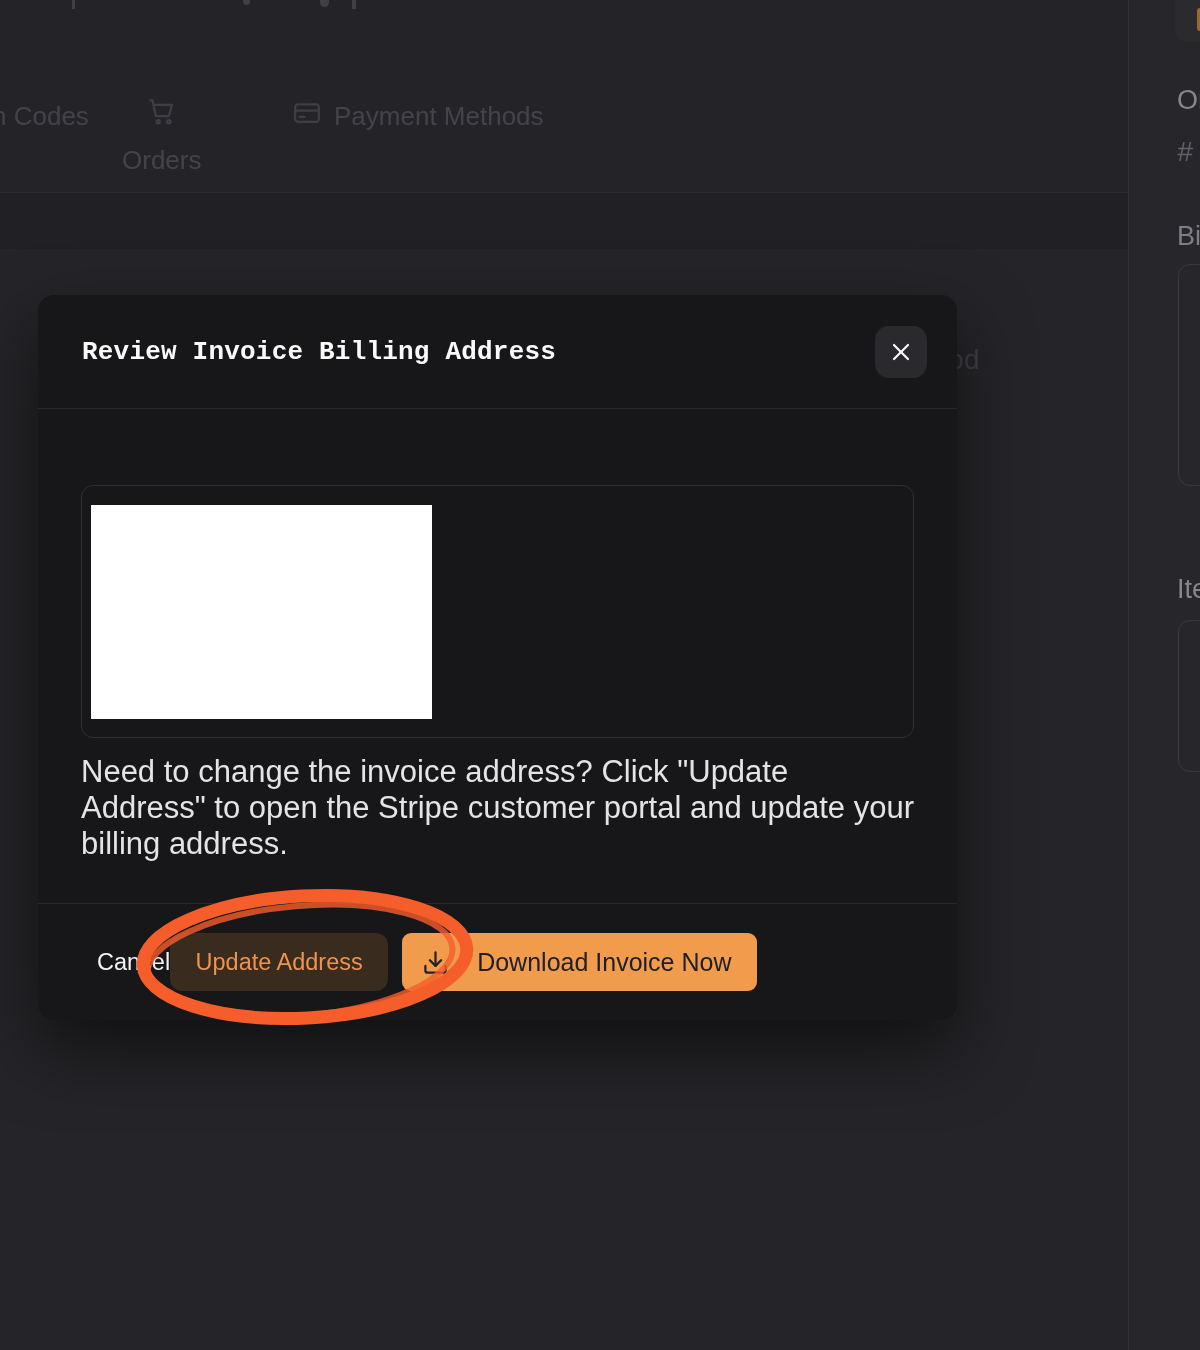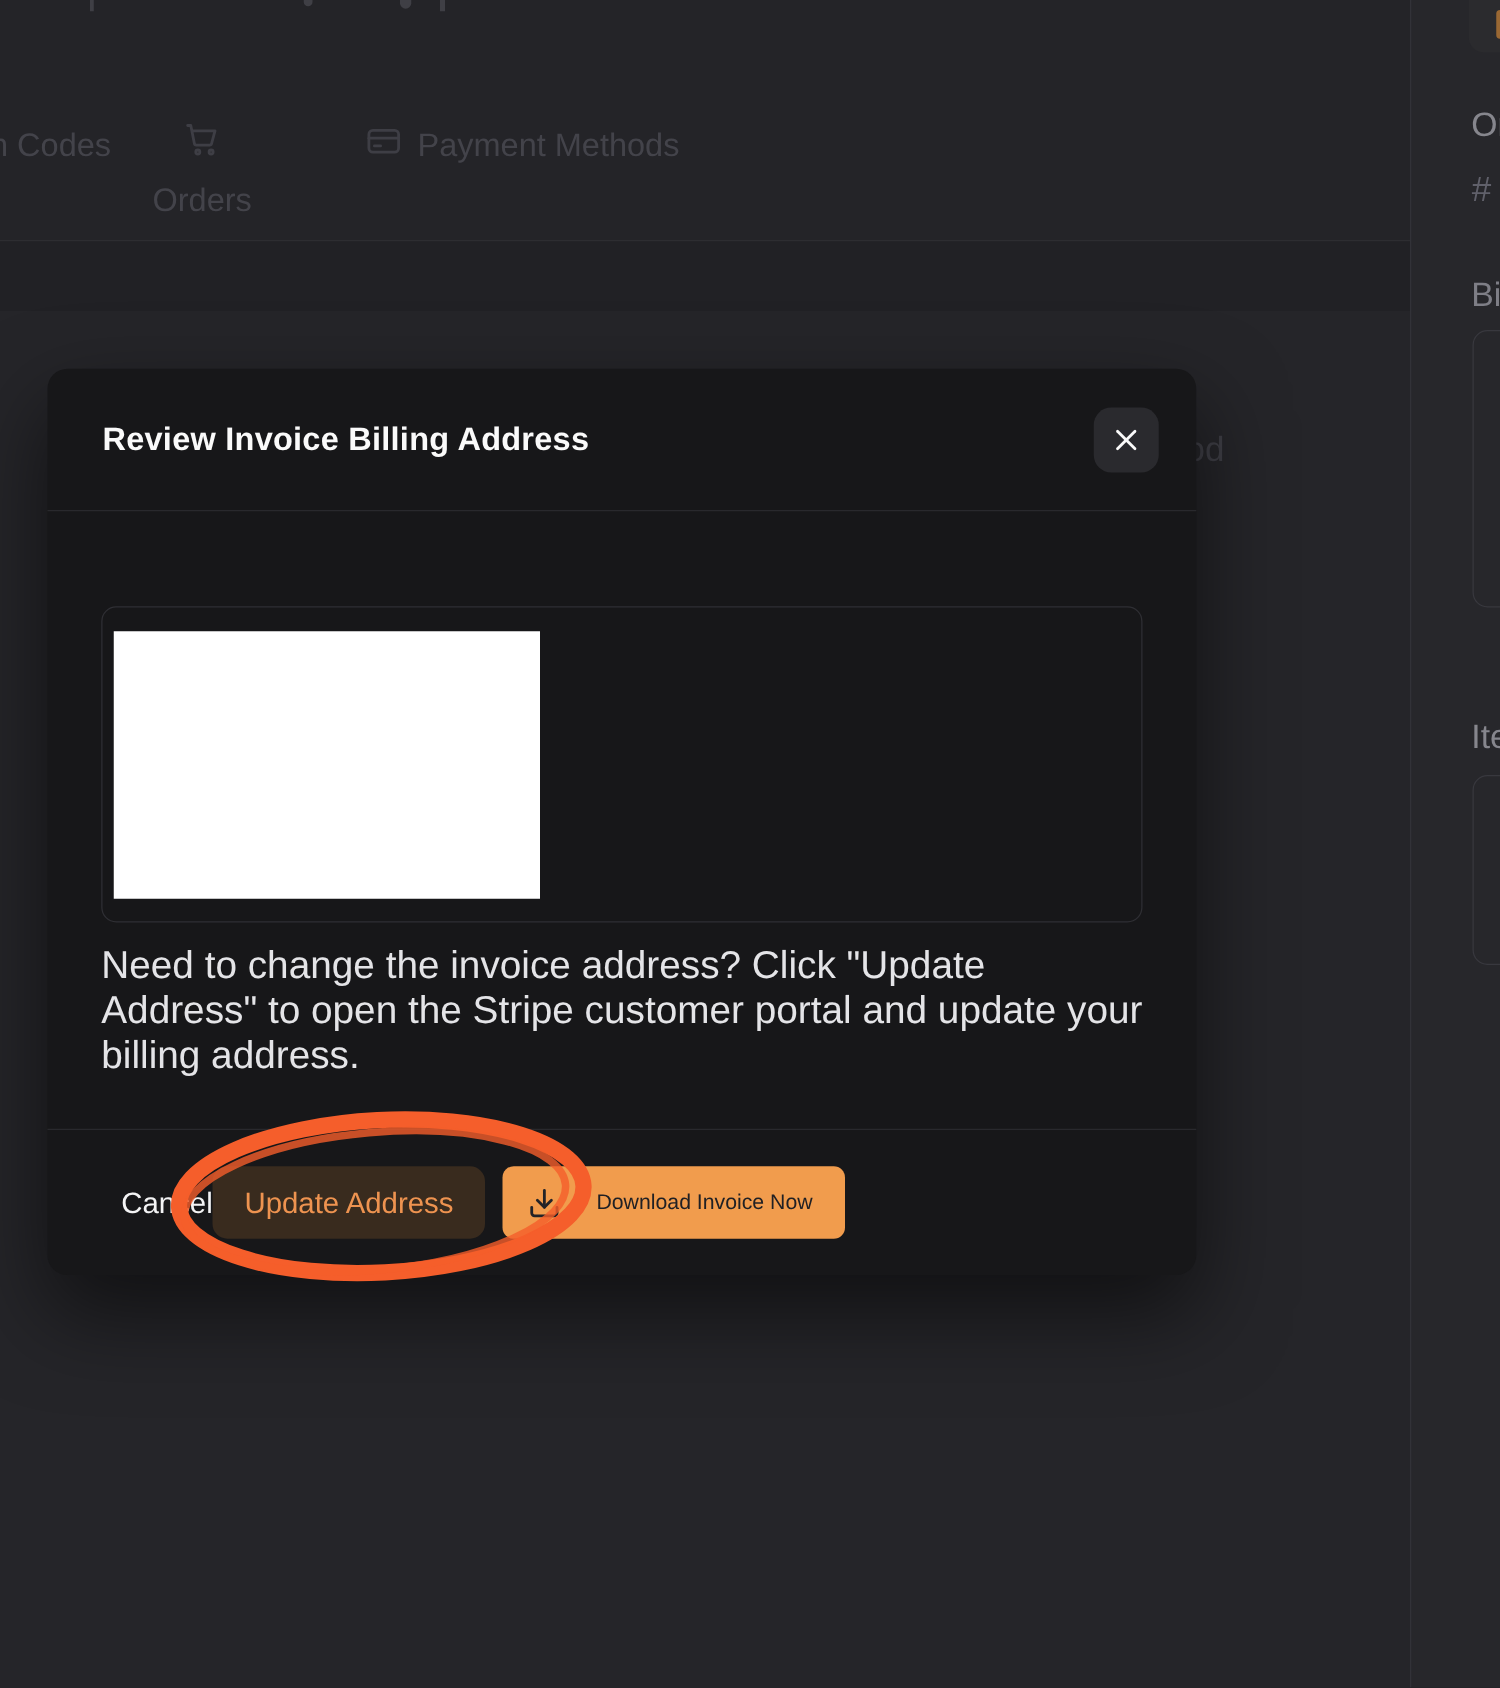--- a/index.html
+++ b/index.html
@@ -28,21 +28,21 @@
   .rp-clipped-btn .orange{position:absolute;left:22px;top:20px;width:9px;height:23px;background:#9a6833;border-radius:3px;}
 
   
   .modal{
     position:absolute;left:38px;top:295px;width:919px;height:725px;
     background:#171719;border-radius:16px;display:flex;flex-direction:column;
     box-shadow:0 30px 70px rgba(0,0,0,0.55);
   }
   .modal-header{
     flex:0 0 114px;display:flex;align-items:center;justify-content:space-between;
-    padding:0 30px 0 44px;border-bottom:1px solid #29292d;box-sizing:border-box;
+    padding:0 30px 0 44px;border-bottom:1px solid #29292d;box-sizing:border-box;font-family:Liberation Mono, monospace;
   }
   .modal-title{margin:0;font-size:26px;font-weight:bold;color:#fafafa;letter-spacing:0.2px;}
   .close-btn{
     width:52px;height:52px;border:none;border-radius:14px;background:#2a2a2e;
     display:flex;align-items:center;justify-content:center;cursor:pointer;padding:0;
   }
   .modal-body{flex:1 1 auto;padding:48px 43px 0 43px;box-sizing:border-box;}
   .intro-text{margin:0;font-size:23.5px;color:#e7e7ea;}
   .address-box{
     margin-top:28px;height:253px;border:1px solid #2f2f34;border-radius:12px;
@@ -57,21 +57,21 @@
   .cancel-btn{
     background:none;border:none;color:#f4f4f5;font-size:23.5px;cursor:pointer;padding:0;
     font-family:inherit;
   }
   .update-btn{
     width:218px;height:58px;border:none;border-radius:12px;
     background:#392b1e;color:#ee9350;font-size:23.5px;cursor:pointer;font-family:inherit;
   }
   .download-btn{
     margin-left:14px;height:58px;border:none;border-radius:9px;background:#f19c4d;
-    color:#202024;font-size:17px;cursor:pointer;display:flex;align-items:center;
+    color:#202024;font-size:25px;cursor:pointer;display:flex;align-items:center;
     gap:28px;padding:0 26px 0 20px;font-family:inherit;
   }
 
   
   .annotation{position:absolute;left:0;top:0;width:1200px;height:1350px;pointer-events:none;z-index:20;}
 </style>
 </head>
 <body>
 
 <div class="page">

